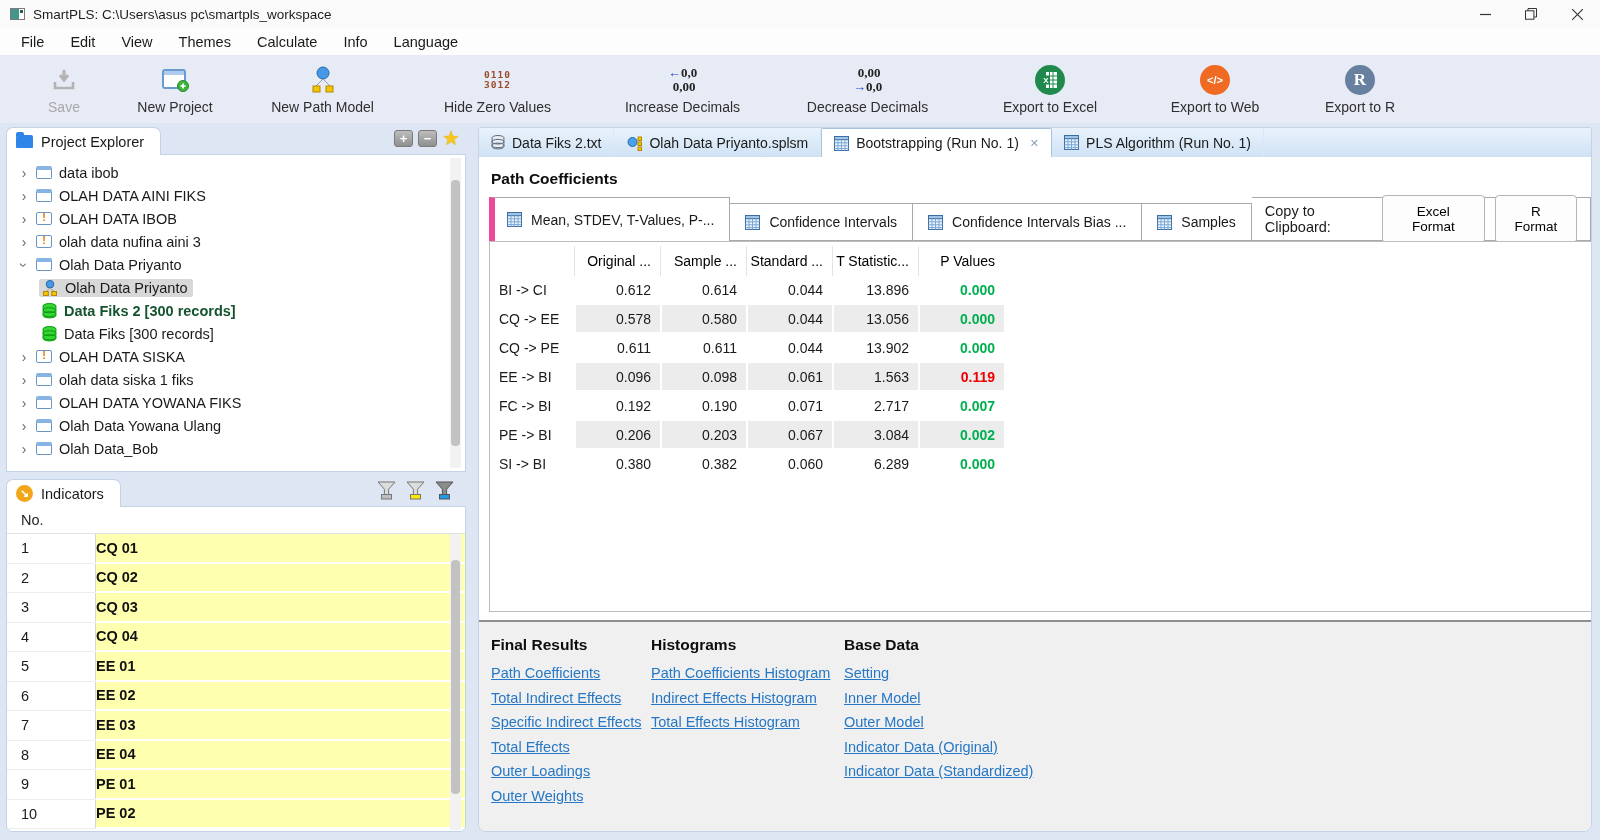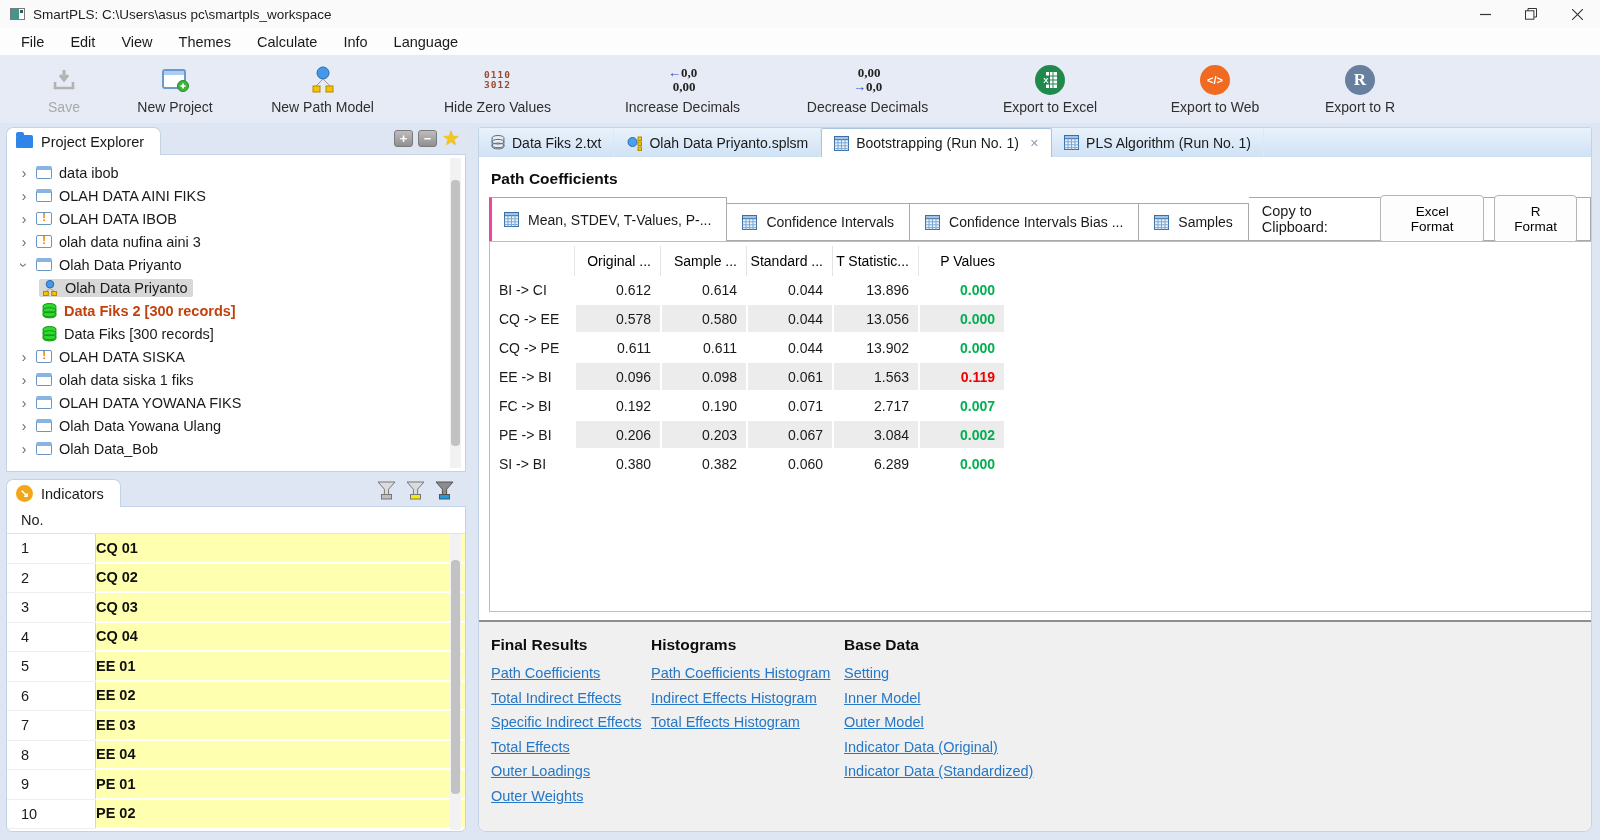--- a/index.html
+++ b/index.html
@@ -44,21 +44,21 @@
   .tree { padding-top:6px; }
   .trow { display:flex; align-items:center; height:23px; font-size:14.5px; padding-left:8px; white-space:nowrap; }
   .exp { color:#666; font-size:14px; width:18px; display:inline-block; text-align:center; flex:0 0 18px; }
   .exp.open { transform:rotate(90deg); }
   .lv1 { padding-left:32px; }
   .hl { display:inline-flex; align-items:center; gap:7px; padding:1px 5px 1px 3px; border-radius:2px; }
   .hl.sel { background:#d8d8d8; }
   .proj-ic { width:16px; height:13px; background:#fff; border:1px solid #6a94c2; border-top:4px solid #88b4e4; border-radius:2px; flex:0 0 16px; }
   .warn-ic { width:16px; height:13px; background:#fff; border:1px solid #6a94c2; border-radius:2px; position:relative; flex:0 0 16px; }
   .warn-ic::after { content:"!"; position:absolute; left:0; right:0; top:-2px; text-align:center; color:#e27d00; font-size:11px; font-weight:bold; }
-  .green-item { color:#c2410c; font-weight:bold; }
+  .green-item { color:#14532d; font-weight:bold; }
   
   .sbtrack { position:absolute; width:11px; background:#f2f2f2; z-index:4; }
   .sbthumb { position:absolute; width:9px; left:1px; background:#c2c2c2; border-radius:4px; }
   
   .circ-ind { width:17px; height:17px; border-radius:50%; background:#f2a71b; color:#fff; display:flex; align-items:center; justify-content:center; font-size:11px; font-weight:bold; }
   .funnels { position:absolute; top:481px; left:376px; display:flex; gap:8px; z-index:4; }
   .ihdr { display:flex; height:27px; align-items:center; font-size:14.5px; color:#222; border-bottom:1px solid #e3e3e3; }
   .ihdr .c1 { width:88px; padding-left:14px; }
   .ihdr .c2 { flex:1; padding-left:10px; border-left:1px solid #d5d5d5; height:100%; display:flex; align-items:center; }
   .irow { display:flex; height:29.5px; align-items:stretch; font-size:14.5px; }
@@ -69,21 +69,21 @@
   .mainpanel { position:absolute; left:478px; top:127px; width:1114px; height:705px; background:#fff;
     border:1px solid #c2d3e6; border-radius:3px 3px 8px 8px; display:flex; flex-direction:column; overflow:hidden; }
   .mtabbar { height:29px; background:linear-gradient(#e9f2fc,#cfe2f4); display:flex; flex:0 0 29px; }
   .mtab { display:flex; align-items:center; gap:7px; padding:0 12px; font-size:14px; border-right:1px solid #dbe9f7; }
   .mtab.active { background:#fff; border:1px solid #a9c3dc; border-bottom:none; border-radius:2px 2px 0 0; }
   .closex { color:#8aa0b8; font-size:11px; margin-left:4px; }
   .rheading { font-size:15.5px; font-weight:bold; color:#0d0d0d; margin:13px 0 9px 12px; }
   .striprow { display:flex; align-items:flex-end; margin-left:10px; height:44px; flex:0 0 44px; }
   .stab { height:38px; display:flex; align-items:center; gap:9px; padding:0 15px; border:1px solid #a9a9a9; border-left:none;
     font-size:14px; background:#fff; white-space:nowrap; }
-  .stab.active { height:44px; border-left:3px solid #ec4899; border-bottom:none;padding-left:12px; }
+  .stab.active { height:44px; border-left:6px solid #ec4899; border-bottom:none;padding-left:12px; }
   .copycell { height:44px; border:1px solid #a9a9a9; border-left:none; display:flex; align-items:center; gap:10px; padding:0 13px; background:#fff; }
   .copylabel { font-size:14.5px; }
   .fmtbtn { font-family:"Liberation Sans",sans-serif; font-size:13.5px; padding:8px 15px; background:#fdfdfd; border:1px solid #b5b5b5; border-radius:4px; }
   .tablebox { margin-left:10px; width:1279px; height:371px; border:1px solid #bdbdbd; background:#fff; flex:0 0 371px; padding-top:4px; }
   .rtable { font-size:14px; width:516px; }
   .rhrow { display:flex; height:30px; align-items:stretch; color:#000; }
   .rhlabel { width:84px; }
   .rhcell { width:86px; display:flex; align-items:center; justify-content:flex-end; padding-right:9px; border-left:1px solid #e4e4e4; }
   .rrow { display:flex; height:27px; margin-bottom:2px; align-items:stretch; }
   .rlabel { width:84px; display:flex; align-items:center; padding-left:9px; }

